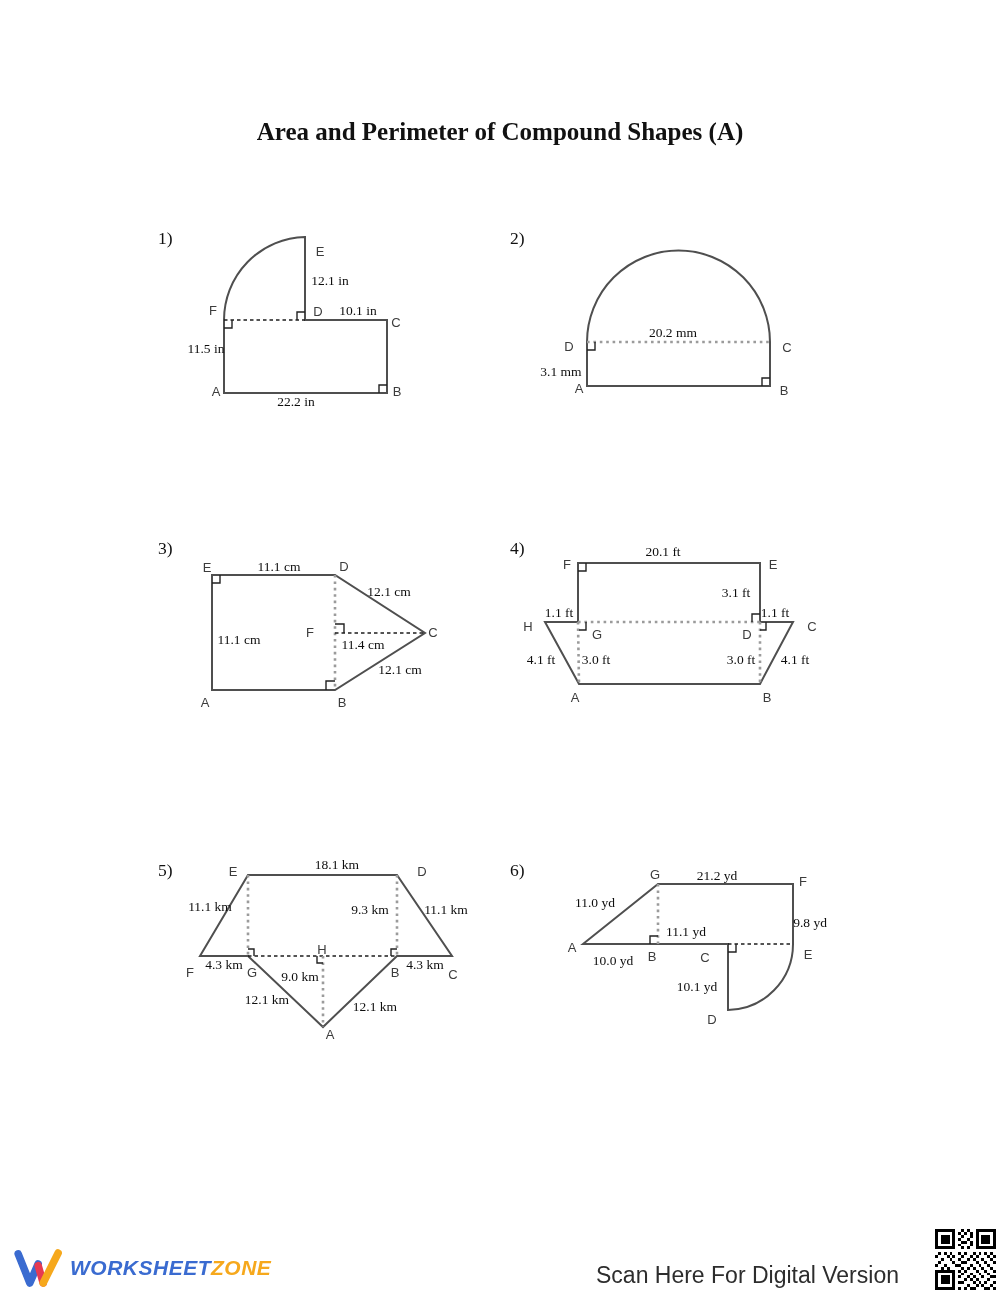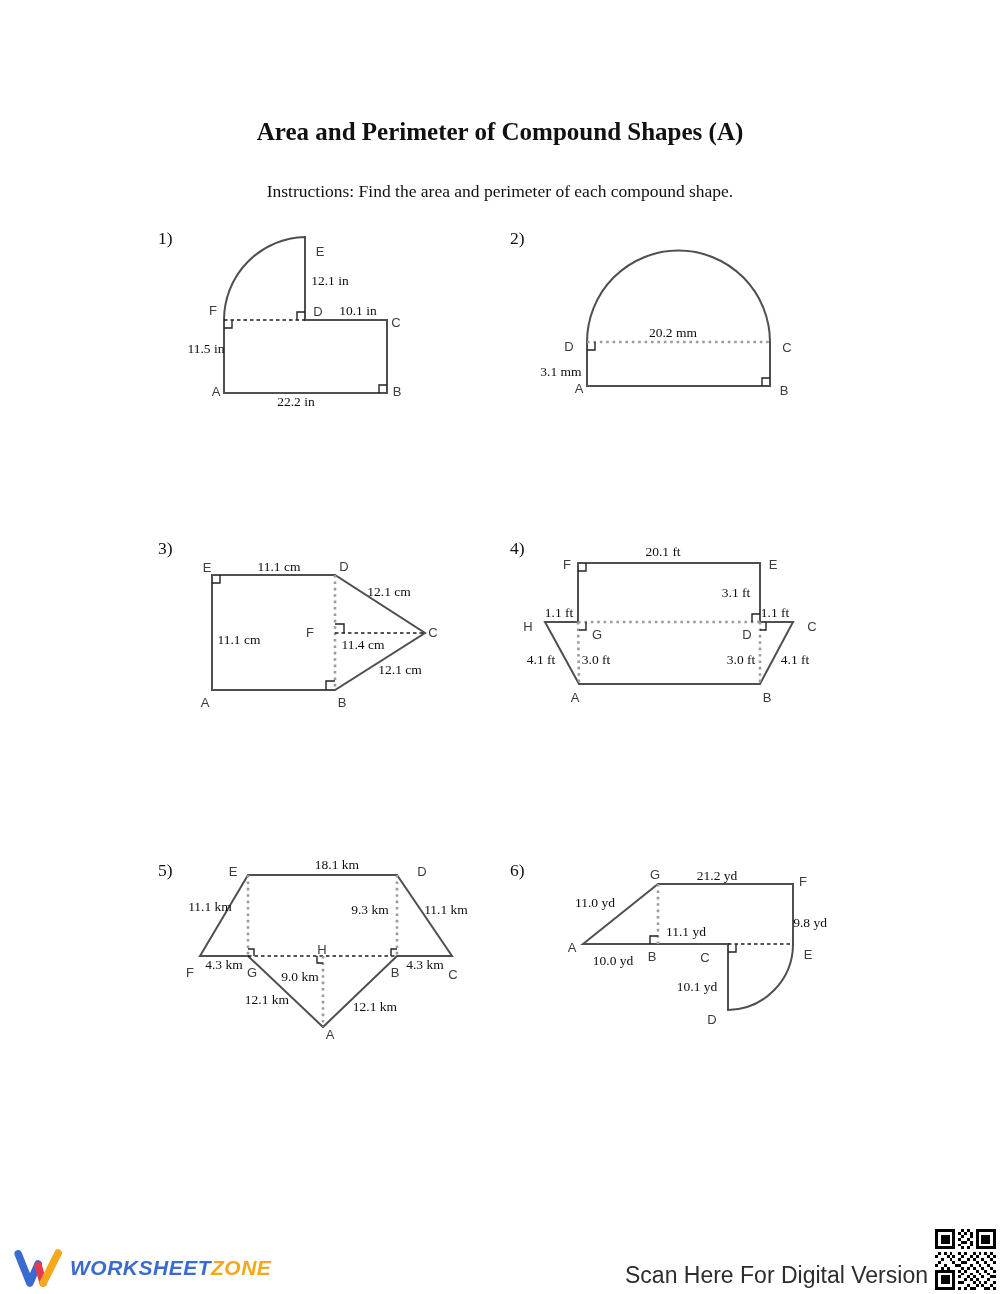--- a/index.html
+++ b/index.html
@@ -23,32 +23,31 @@
   .dashk{fill:none;stroke:#1d1d1d;stroke-width:1.5;stroke-dasharray:3.5 3;}
   .dotg{fill:none;stroke:#9b9b9b;stroke-width:2.6;stroke-dasharray:2.6 3.8;}
   .ra{fill:none;stroke:#222;stroke-width:1.4;}
   text.v{font-family:"Liberation Sans", sans-serif;font-size:13px;fill:#3c3c3c;}
   text.m{font-family:"Liberation Serif", serif;font-size:13.5px;fill:#0e0e0e;}
   .footer-logo{position:absolute;left:14px;top:1246px;display:flex;align-items:center;font-style:italic;}
   .brand{font-family:"Liberation Sans", sans-serif;font-weight:bold;font-size:21px;letter-spacing:.5px;margin-left:6px;}
   .brand .b1{color:#3a6bd0;}
   .brand .b2{color:#f6a81c;}
   .scan-text{
-    position:absolute;left:625px;top:1262px;font-family:"Liberation Sans", sans-serif;
+    position:absolute;left:596px;top:1262px;font-family:"Liberation Sans", sans-serif;
     font-size:23px;color:#2d2d2d;
   }
   .qr{position:absolute;left:935px;top:1229px;width:61px;height:61px;}
 </style>
 </head>
 <body>
 
 <div class="page">
 
   <div class="title">Area and Perimeter of Compound Shapes (A)</div>
-  <div class="instructions">Instructions: Find the area and perimeter of each compound shape.</div>
 
   <div class="pnum" style="left:158px;top:228px;">1)</div>
   <svg class="fig" style="left:150px;top:224px;" width="320" height="195" viewBox="0 0 320 195">
     <path class="outline" d="M74 96 L74 169 L237 169 L237 96 L155 96 L155 13 A83 83 0 0 0 74 96 Z"></path>
     <path class="dashk" d="M74 96 L155 96"></path>
     <path class="ra" d="M74 104 L82 104 L82 96"></path>
     <path class="ra" d="M147 96 L147 88 L155 88"></path>
     <path class="ra" d="M229 169 L229 161 L237 161"></path>
     <text class="v" x="170" y="32" text-anchor="middle">E</text>
     <text class="m" x="180" y="61" text-anchor="middle">12.1 in</text>

